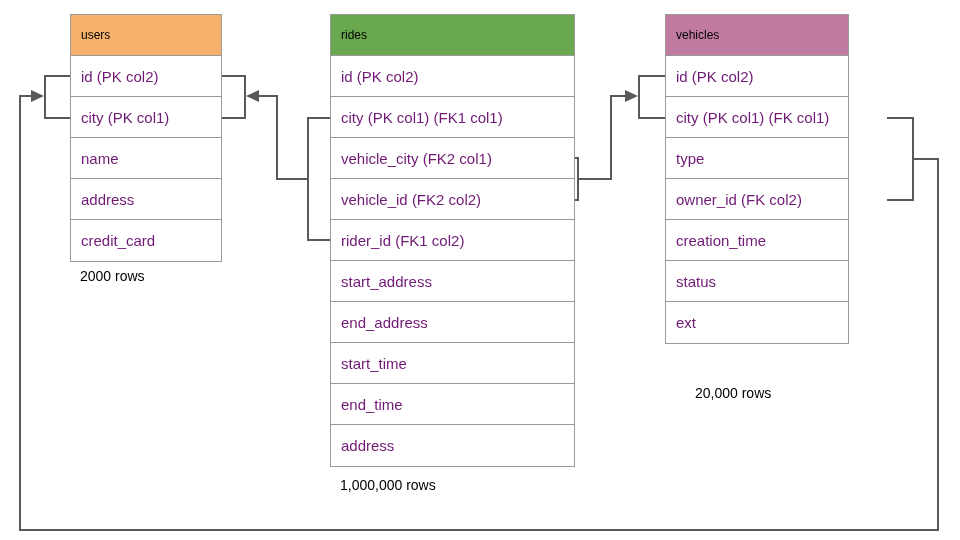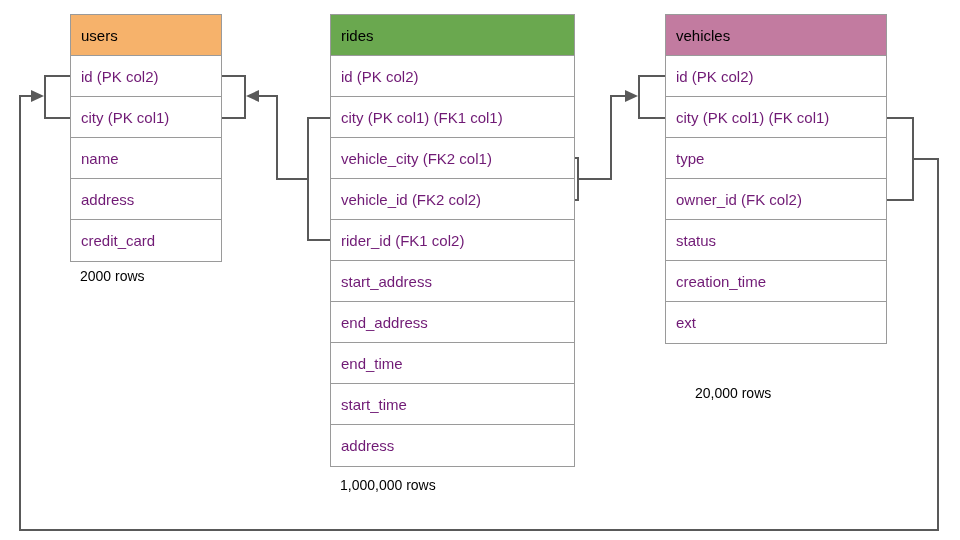--- a/index.html
+++ b/index.html
@@ -16,21 +16,21 @@
     position:absolute;
     box-sizing:border-box;
     background:#ffffff;
     border:1px solid #9a9a9a;
   }
   .hdr{
     box-sizing:border-box;
     height:41px;
     display:flex;align-items:center;
     padding-left:10px;
-    font-size:15px;
+    font-size:12px;
     color:#000000;
     border-bottom:1px solid #9a9a9a;
   }
   .row{
     box-sizing:border-box;
     height:41px;
     display:flex;align-items:center;
     padding-left:10px;
     font-size:15px;
     color:#701a75;
@@ -41,21 +41,21 @@
   }
   .row:last-child{border-bottom:none;}
   .rowcount{
     position:absolute;
     font-size:14px;
     color:#000000;
     white-space:nowrap;
   }
   #t-users{left:70px;top:14px;width:152px;}
   #t-rides{left:330px;top:14px;width:245px;}
-  #t-vehicles{left:665px;top:14px;width:222px;}
+  #t-vehicles{left:665px;top:14px;width:184px;}
   #rc-users{left:80px;top:268px;}
   #rc-rides{left:340px;top:477px;}
   #rc-vehicles{left:695px;top:353px;margin-top:32px;}
 </style>
 </head>
 <body>
 
 <div class="canvas">
 
   <svg class="connectors" viewBox="0 0 960 540" fill="none" stroke="#595959" stroke-width="2">
@@ -88,31 +88,31 @@
 
   <div class="tbl" id="t-rides">
     <div class="hdr" style="background: rgb(106, 168, 79);">rides</div>
     <div class="row">id (PK col2)</div>
     <div class="row">city (PK col1) (FK1 col1)</div>
     <div class="row">vehicle_city (FK2 col1)</div>
     <div class="row">vehicle_id (FK2 col2)</div>
     <div class="row">rider_id (FK1 col2)</div>
     <div class="row">start_address</div>
     <div class="row">end_address</div>
+    <div class="row">start_time</div>
     <div class="row">end_time</div>
-    <div class="row">start_time</div>
     <div class="row">address</div>
   </div>
   <div class="rowcount" id="rc-rides">1,000,000 rows</div>
 
   <div class="tbl" id="t-vehicles">
     <div class="hdr" style="background: rgb(194, 123, 160);">vehicles</div>
     <div class="row">id (PK col2)</div>
     <div class="row">city (PK col1) (FK col1)</div>
     <div class="row">type</div>
     <div class="row">owner_id (FK col2)</div>
+    <div class="row">creation_time</div>
     <div class="row">status</div>
-    <div class="row">creation_time</div>
     <div class="row">ext</div>
   </div>
   <div class="rowcount" id="rc-vehicles">20,000 rows</div>
 
 </div>
 
 </body></html>

